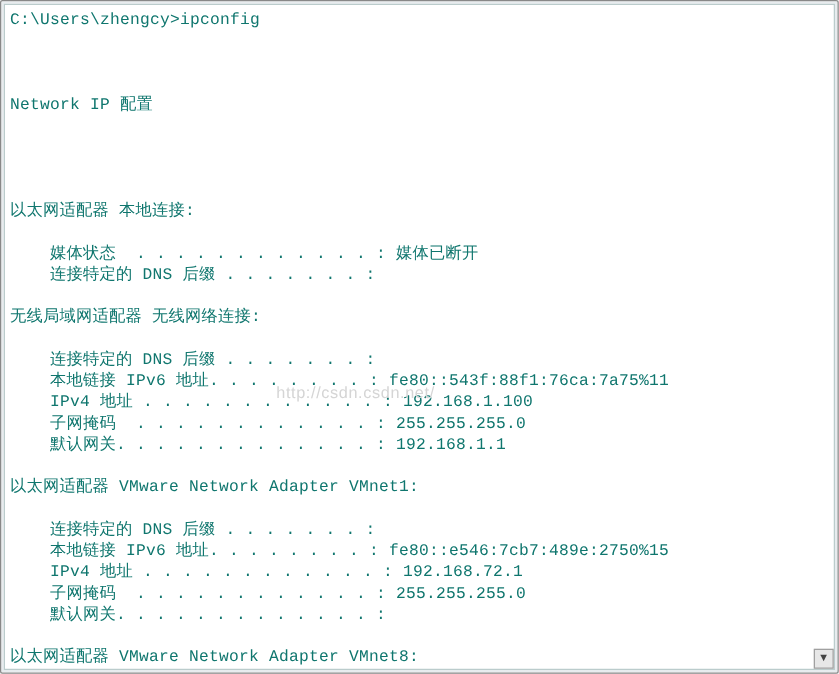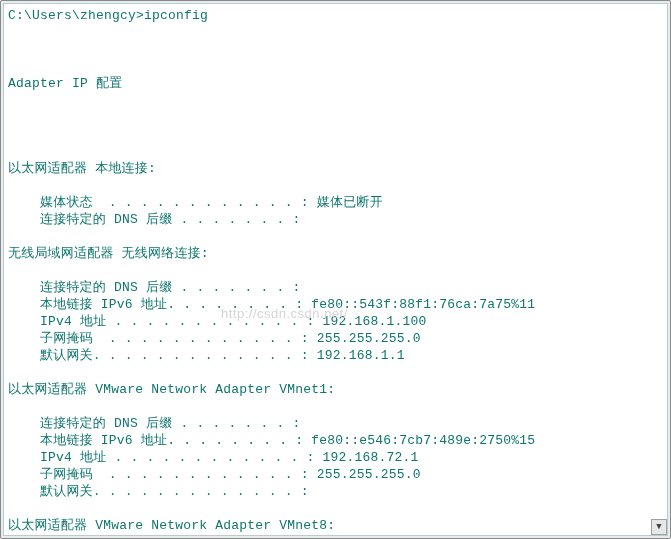--- a/index.html
+++ b/index.html
@@ -57,19 +57,19 @@
     }
     .line { display: block; }
   </style>
 </head>
 <body>
 
 <div class="window-border">
   <div class="watermark">http://csdn.csdn.net/</div>
   <div class="terminal"><span class="line">C:\Users\zhengcy&gt;ipconfig</span>
 <span class="line"> </span>
-<span class="line">Adapter IP 配置</span>
+<span class="line">Network IP 配置</span>
 <span class="line"> </span>
 <span class="line"> </span><span class="line">以太网适配器 本地连接:</span><span class="line"> </span><span class="line"><span>    媒体状态  . . . . . . . . . . . . : </span><span>媒体已断开</span></span><span class="line"><span>    连接特定的 DNS 后缀 . . . . . . . :</span><span></span></span><span class="line"> </span><span class="line">无线局域网适配器 无线网络连接:</span><span class="line"> </span><span class="line"><span>    连接特定的 DNS 后缀 . . . . . . . :</span><span></span></span><span class="line"><span>    本地链接 IPv6 地址. . . . . . . . : </span><span>fe80::543f:88f1:76ca:7a75%11</span></span><span class="line"><span>    IPv4 地址 . . . . . . . . . . . . : </span><span>192.168.1.100</span></span><span class="line"><span>    子网掩码  . . . . . . . . . . . . : </span><span>255.255.255.0</span></span><span class="line"><span>    默认网关. . . . . . . . . . . . . : </span><span>192.168.1.1</span></span><span class="line"> </span><span class="line">以太网适配器 VMware Network Adapter VMnet1:</span><span class="line"> </span><span class="line"><span>    连接特定的 DNS 后缀 . . . . . . . :</span><span></span></span><span class="line"><span>    本地链接 IPv6 地址. . . . . . . . : </span><span>fe80::e546:7cb7:489e:2750%15</span></span><span class="line"><span>    IPv4 地址 . . . . . . . . . . . . : </span><span>192.168.72.1</span></span><span class="line"><span>    子网掩码  . . . . . . . . . . . . : </span><span>255.255.255.0</span></span><span class="line"><span>    默认网关. . . . . . . . . . . . . :</span><span></span></span><span class="line"> </span><span class="line">以太网适配器 VMware Network Adapter VMnet8:</span><span class="line"> </span></div>
   <div class="scrollbar-btn">
       <span>▼</span>
     </div>
 </div>
 
 </body></html>

